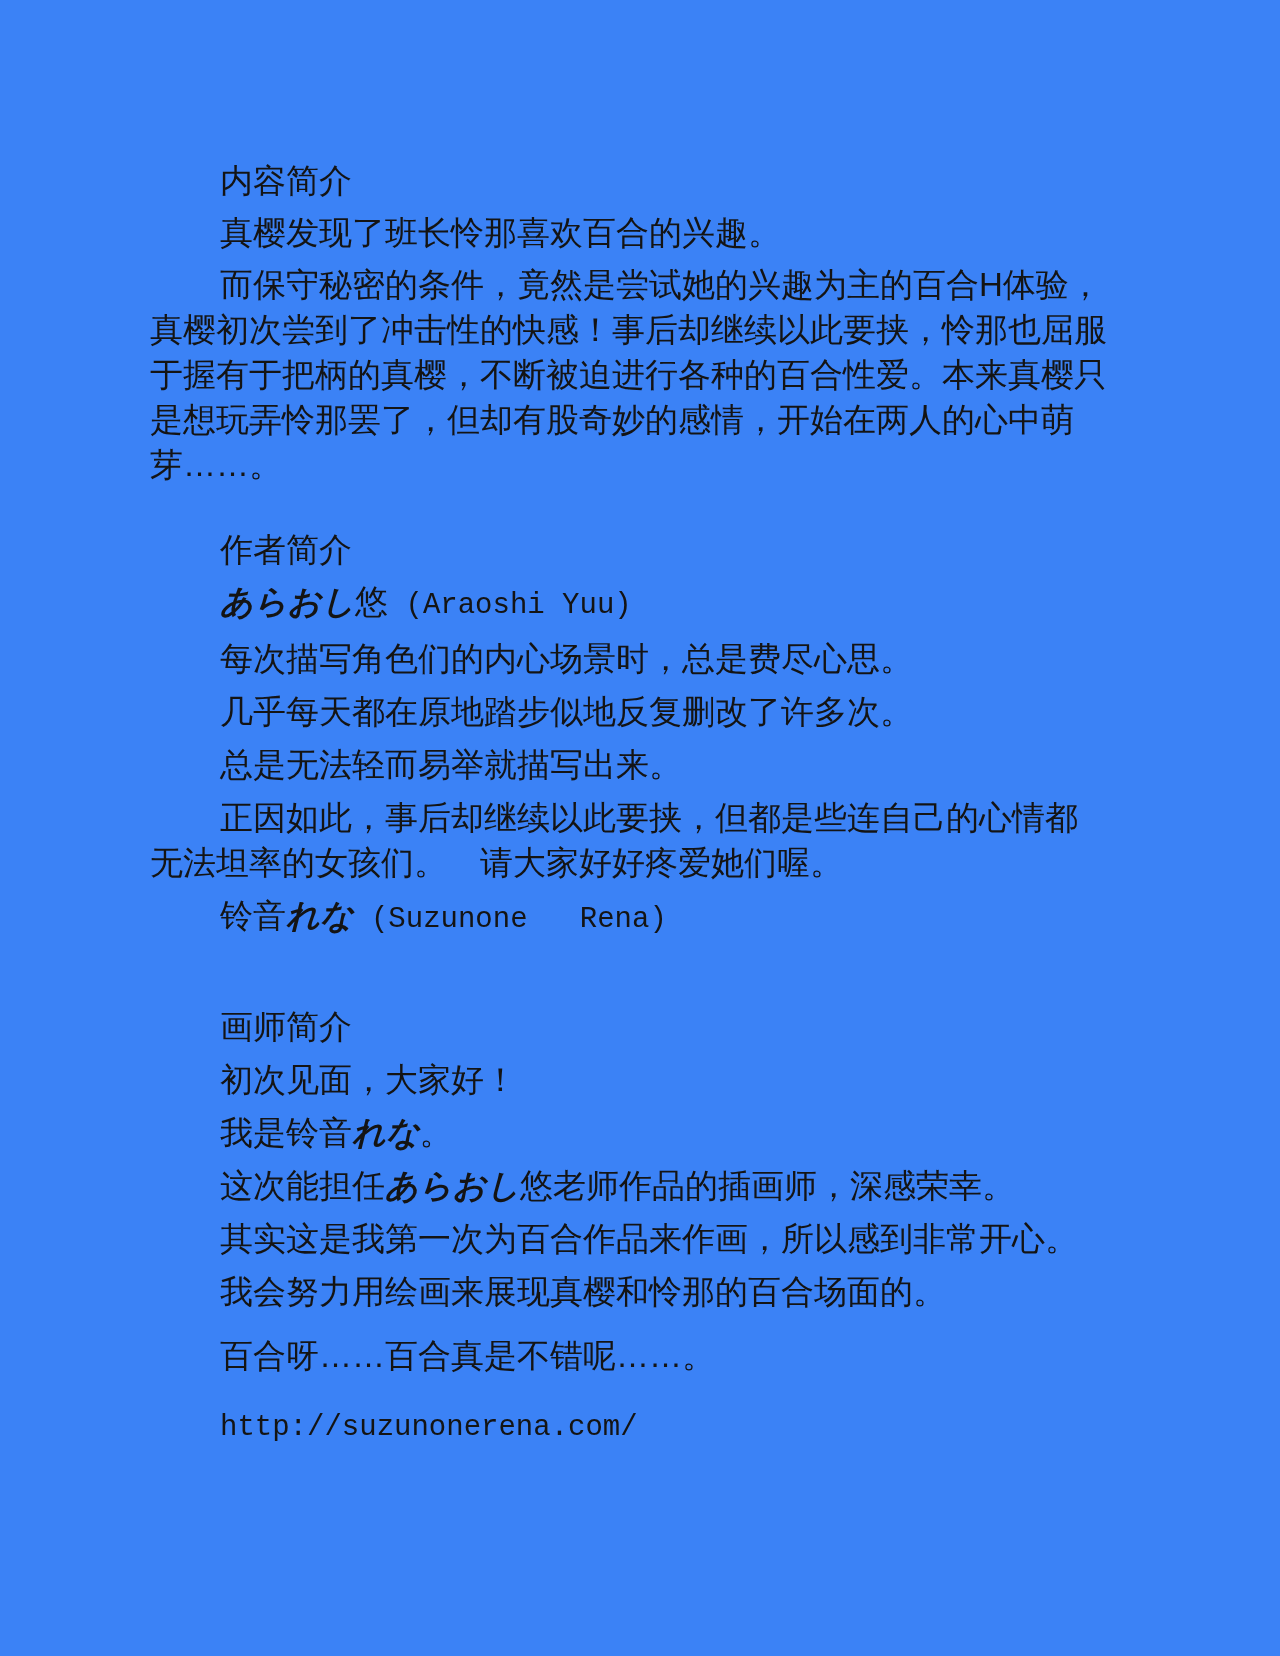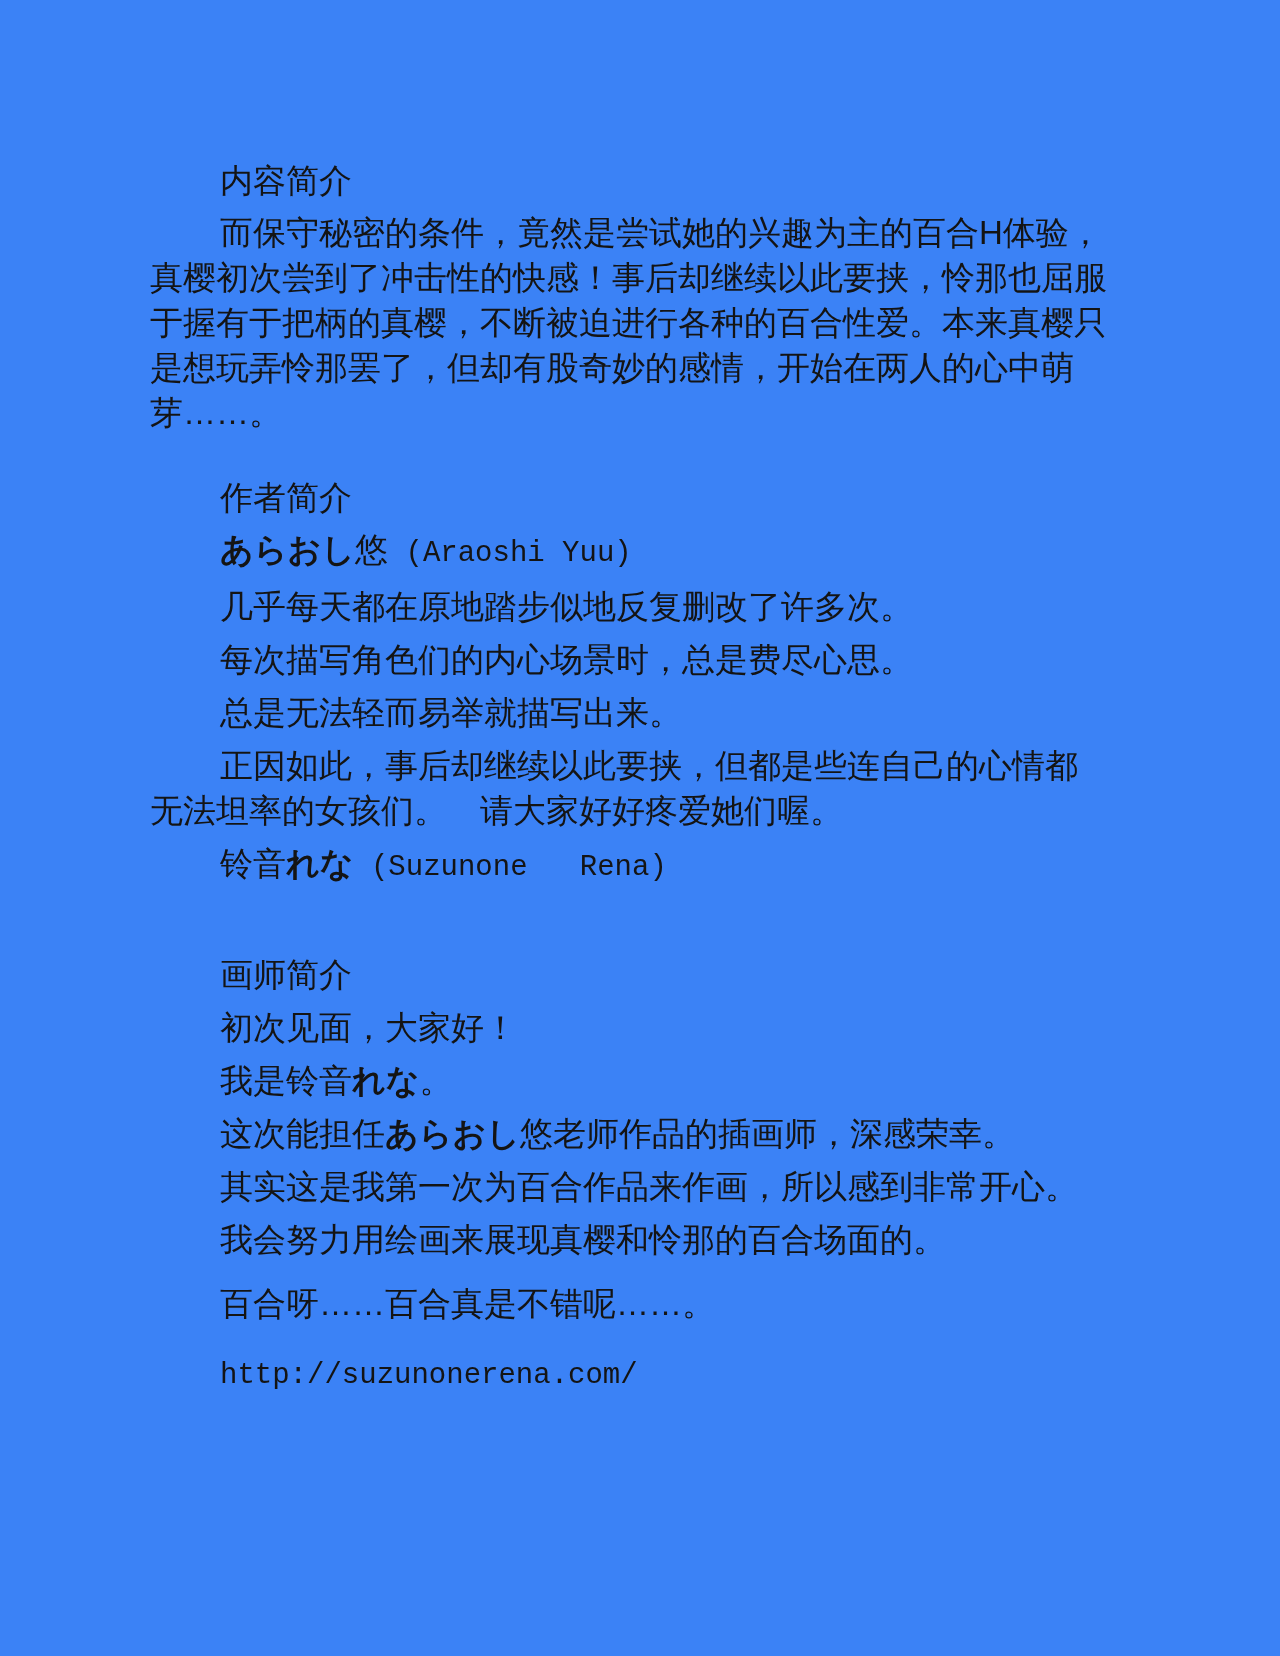--- a/index.html
+++ b/index.html
@@ -26,53 +26,57 @@
   .para { margin:0; }
   .mt5  { margin-top:5px; }
   .mt7  { margin-top:7px; }
   .mt8  { margin-top:8px; }
   .mt12 { margin-top:19px; }
   .gap1 { margin-top:40px; }
   .gap2 { margin-top:62px; }
   .kana {
     font-weight:700;
     font-family:"DejaVu Sans", sans-serif;
+    font-style:italic;
   }
   .latin {
     font-family:"Liberation Mono", monospace;
     font-size:29px;
     white-space:pre;
     margin-top:27px;
   }
 </style>
 </head>
 <body>
 
 <div class="page">
   <div class="content">
 
     <section>
       <div class="line indent">内容简介</div>
       <div class="para mt7">
+        <div class="line indent">真樱发现了班长怜那喜欢百合的兴趣。</div>
+      </div>
+      <div class="para mt7">
         <div class="line indent">而保守秘密的条件，竟然是尝试她的兴趣为主的百合H体验，</div>
         <div class="line">真樱初次尝到了冲击性的快感！事后却继续以此要挟，怜那也屈服</div>
         <div class="line">于握有于把柄的真樱，不断被迫进行各种的百合性爱。本来真樱只</div>
         <div class="line">是想玩弄怜那罢了，但却有股奇妙的感情，开始在两人的心中萌</div>
         <div class="line">芽……。</div>
       </div>
     </section>
 
     <section>
       <div class="line indent gap1">作者简介</div>
       <div class="line indent mt7"><span class="kana">あらおし</span><span>悠</span><span class="latin"> (Araoshi Yuu)</span></div>
       <div class="para mt8">
-        <div class="line indent">几乎每天都在原地踏步似地反复删改了许多次。</div>
+        <div class="line indent">每次描写角色们的内心场景时，总是费尽心思。</div>
       </div>
       <div class="para mt8">
-        <div class="line indent">每次描写角色们的内心场景时，总是费尽心思。</div>
+        <div class="line indent">几乎每天都在原地踏步似地反复删改了许多次。</div>
       </div>
       <div class="para mt8">
         <div class="line indent">总是无法轻而易举就描写出来。</div>
       </div>
       <div class="para mt8">
         <div class="line indent">正因如此，事后却继续以此要挟，但都是些连自己的心情都</div>
         <div class="line">无法坦率的女孩们。　请大家好好疼爱她们喔。</div>
       </div>
     </section>
 

